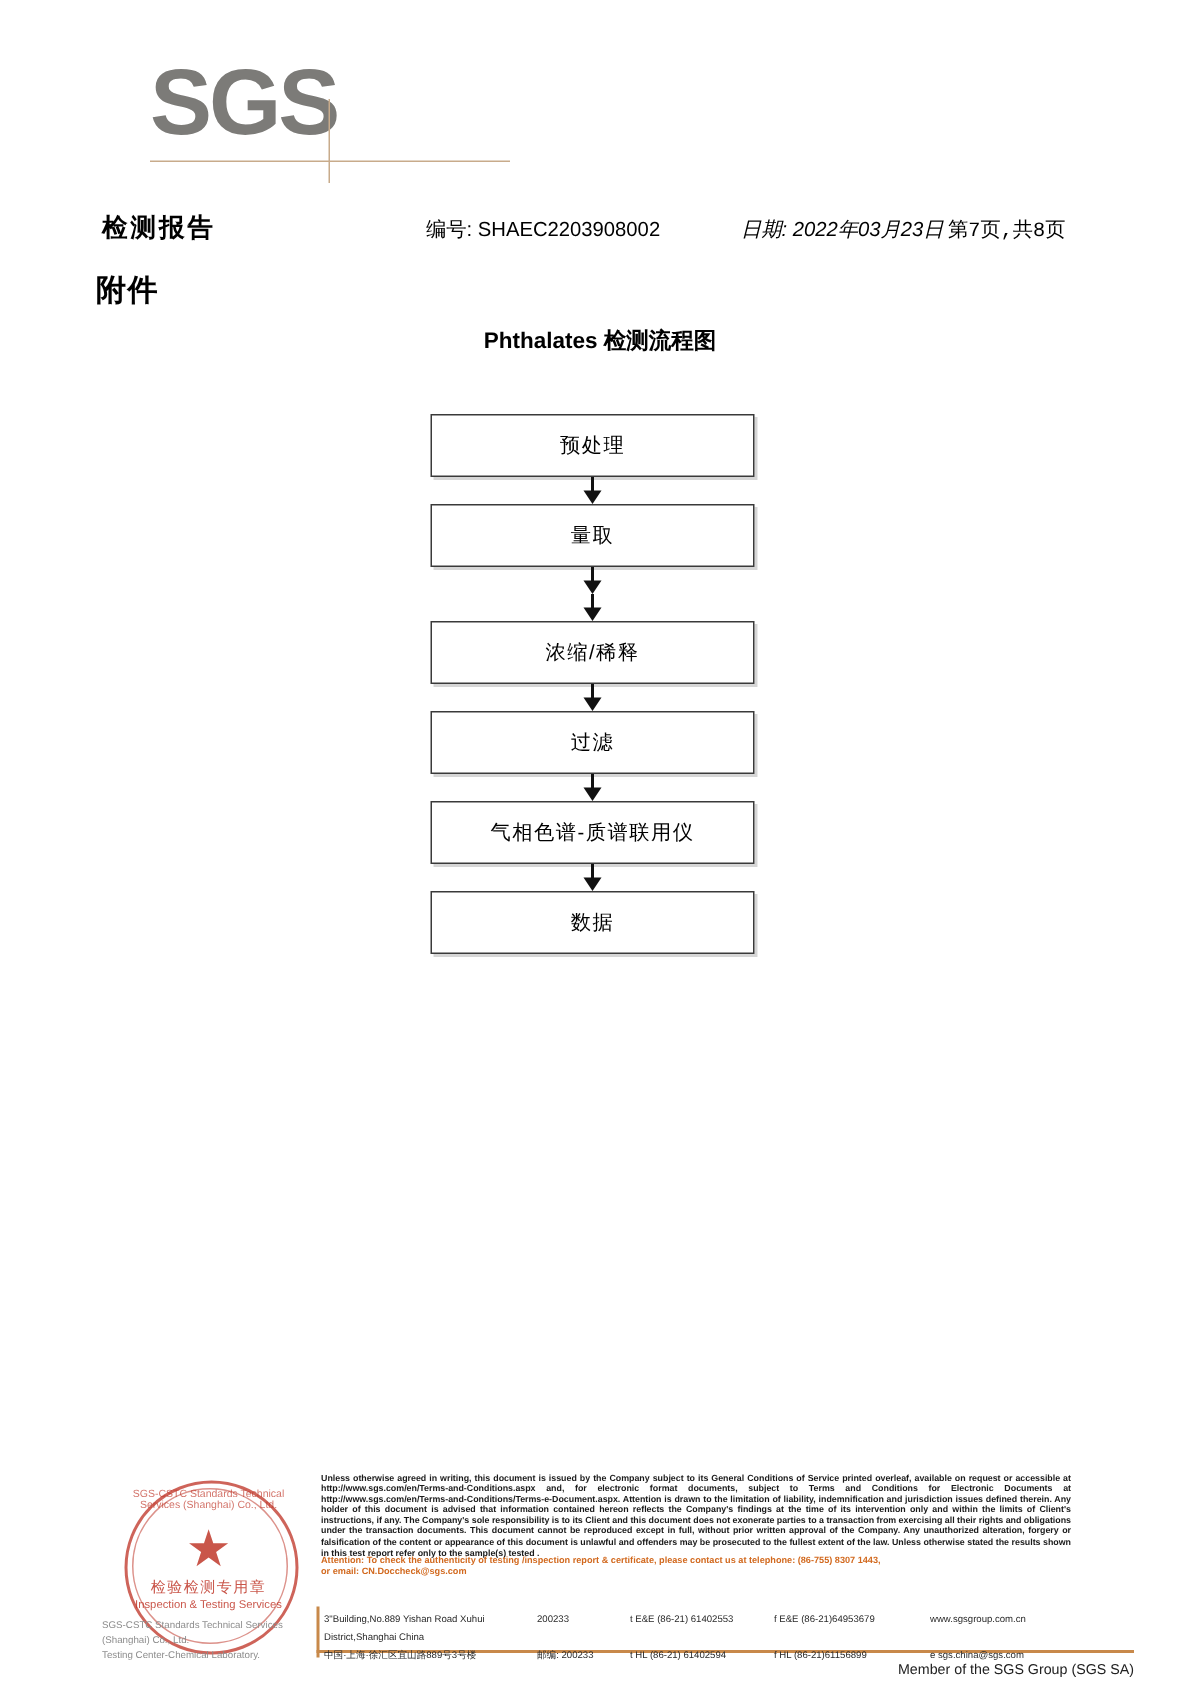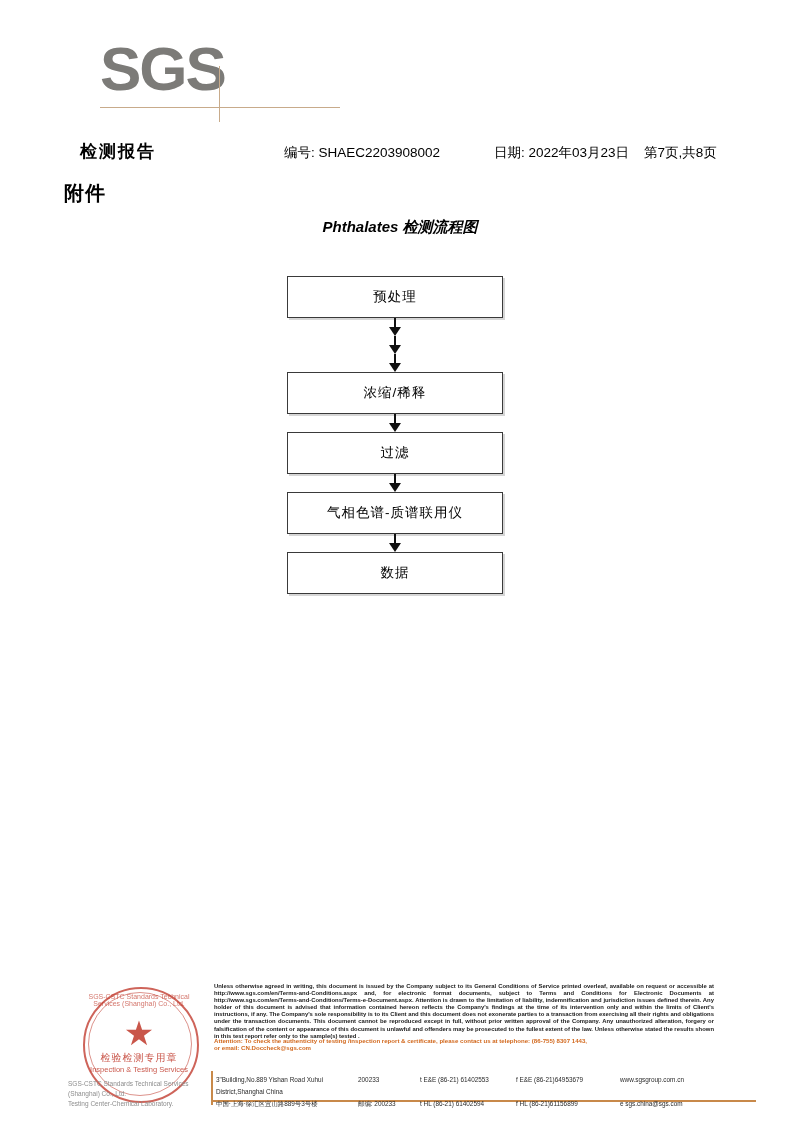--- a/index.html
+++ b/index.html
@@ -52,66 +52,67 @@
   
   #header-row {
     position: absolute;
     left: 64px;
     top: 140px;
     width: 680px;
     height: 26px;
   }
   #report-title {
     position: absolute;
-    left: 16px;
+    left: 4px;
     top: 0;
     font-size: 17px;
     font-weight: bold;
     letter-spacing: 2px;
   }
   #report-no {
     position: absolute;
     left: 220px;
     top: 4px;
     font-size: 13.5px;
     white-space: nowrap;
   }
   #report-date {
     position: absolute;
     left: 430px;
     top: 4px;
     font-size: 13.5px;
     white-space: nowrap;
+    font-style: italic;
   }
   #page-count {
     position: absolute;
-    left: 580px;
+    left: 568px;
     top: 4px;
     font-size: 13.5px;
     white-space: nowrap;
+    font-family: Liberation Mono, monospace;
   }
   #attachment-label {
     position: absolute;
     left: 64px;
     top: 180px;
     font-size: 20px;
     font-weight: bold;
     letter-spacing: 1px;
   }
 
   
   #flow-title {
     position: absolute;
     left: 0;
     top: 218px;
     width: 800px;
     text-align: center;
     font-size: 15px;
     font-weight: bold;
-    font-style: italic;
   }
   #flowchart {
     position: absolute;
     left: 287px;
     top: 276px;
     width: 216px;
   }
   .flow-step { position: relative; }
   .flow-box {
     box-sizing: border-box;
@@ -317,20 +318,23 @@
 <div id="flowchart">
 
   <div class="flow-step">
     <div class="flow-box">预处理</div>
   </div>
   <div class="flow-arrow">
     <div class="shaft"></div>
     <div class="head"></div>
   </div>
 
+  <div class="flow-step">
+    <div class="flow-box">量取</div>
+  </div>
   <div class="flow-arrow">
     <div class="shaft"></div>
     <div class="head"></div>
   </div>
 
   <div class="flow-arrow">
     <div class="shaft"></div>
     <div class="head"></div>
   </div>
 
@@ -400,14 +404,15 @@
     </div>
     <div class="addr-row">
       <div class="addr-street">中国·上海·徐汇区宜山路889号3号楼</div>
       <div class="addr-zip">邮编: 200233</div>
       <div class="addr-t1">t HL (86-21) 61402594</div>
       <div class="addr-t2">f HL (86-21)61156899</div>
       <div class="addr-web">e  sgs.china@sgs.com</div>
     </div>
   </div>
 
+  <div id="member-line">Member of the SGS Group (SGS SA)</div>
 
 </div>
 
 </body></html>

